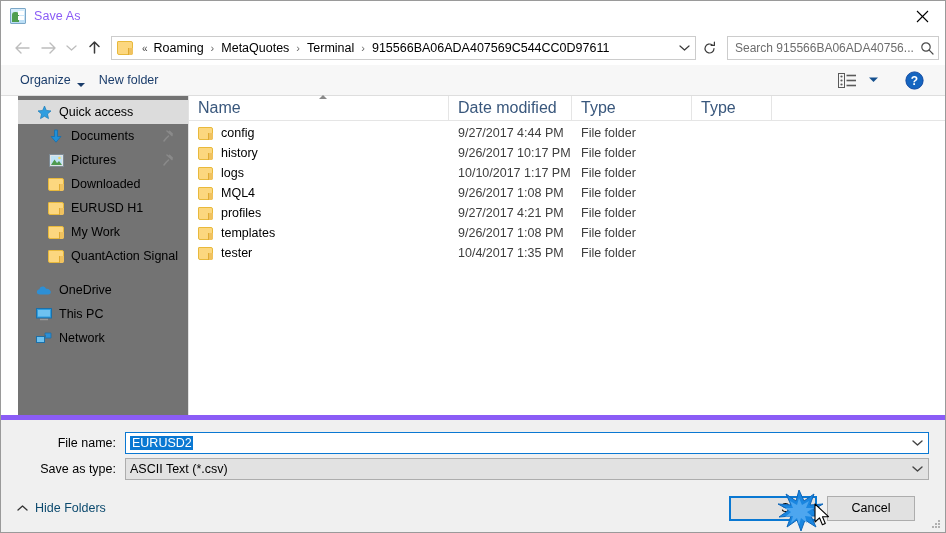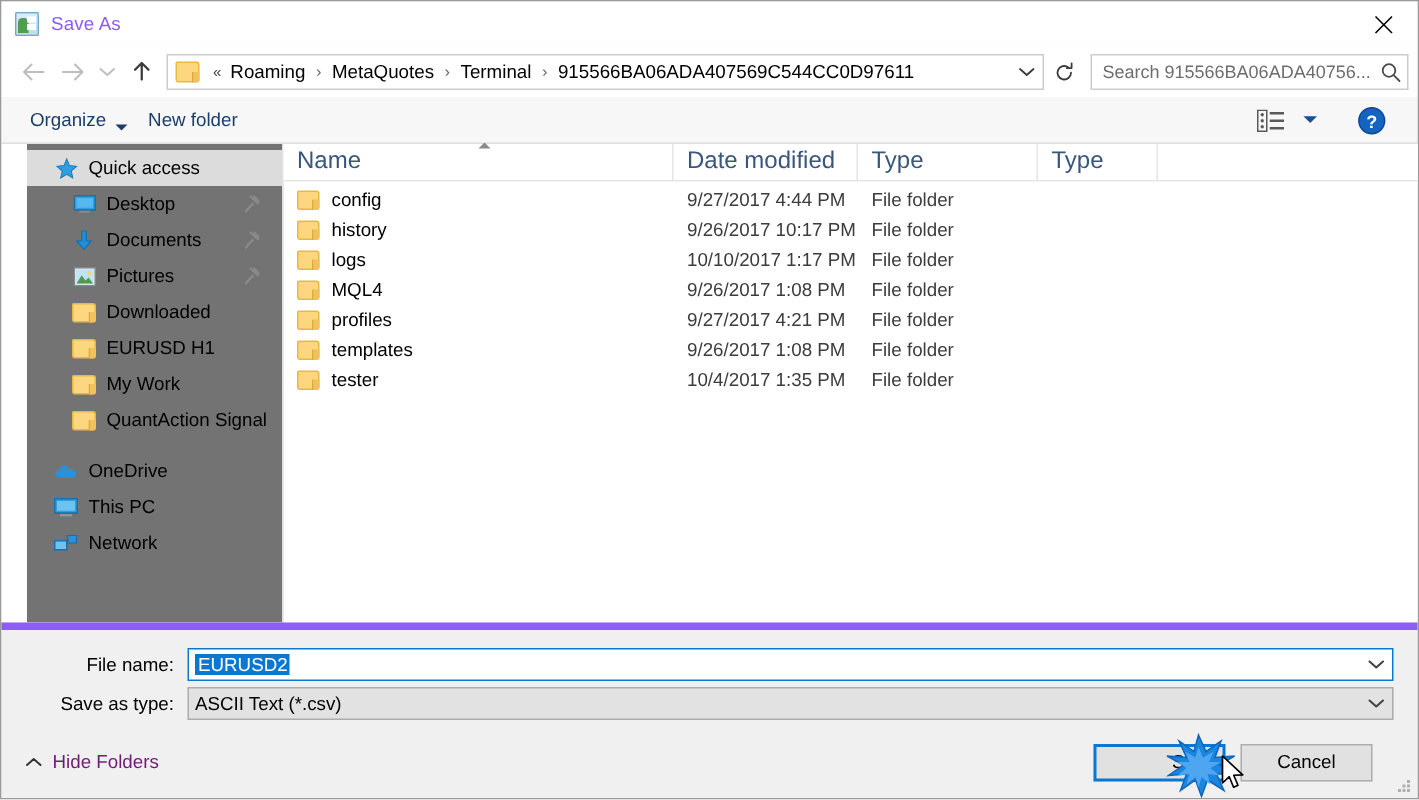--- a/index.html
+++ b/index.html
@@ -395,21 +395,21 @@
     display: flex;
     align-items: center;
     padding: 0 16px;
     position: relative;
   }
   #hide-folders {
     display: flex;
     align-items: center;
     gap: 7px;
     font-size: 12.5px;
-    color: #701a75;
+    color: #0c4a6e;
     cursor: default;
   }
   #btns {
     margin-left: auto;
     display: flex;
     gap: 10px;
     padding-right: 14px;
     position: relative;
   }
   .dlgbtn {
@@ -568,35 +568,20 @@
 
       <div class="side-item selected">
         <span class="side-icon">
           <svg width="15" height="15" viewBox="0 0 15 15">
             <path d="M7.5 1 L9.3 5.4 L14 5.9 L10.5 9 L11.5 13.6 L7.5 11.2 L3.5 13.6 L4.5 9 L1 5.9 L5.7 5.4 Z" fill="#2f9ee0" stroke="#1a7bb8" stroke-width="0.7"></path>
           </svg>
         </span>
         <span class="side-label">Quick access</span>
       </div>
 
-      <div class="side-item indent">
-        <span class="side-icon">
-          <svg width="15" height="14" viewBox="0 0 15 14">
-            <rect x="0.5" y="1.5" width="14" height="9.5" fill="#2f9ee0" stroke="#1c6fa8" stroke-width="1"></rect>
-            <rect x="2" y="3" width="11" height="6.5" fill="#56b8ef"></rect>
-            <rect x="4" y="11.5" width="7" height="1.3" fill="#8c8c8c"></rect>
-          </svg>
-        </span>
-        <span class="side-label">Desktop</span>
-        <span class="pin">
-          <svg width="11" height="12" viewBox="0 0 11 12">
-              <path d="M4 1 L9 5.5 M6.5 1.2 L9.3 4 M2 9.5 L5.5 6 M1 11 L3.2 8.2" stroke="#8a8a8a" stroke-width="1.5" fill="none" stroke-linecap="round"></path>
-            </svg>
-        </span>
-      </div>
 
       <div class="side-item indent">
         <span class="side-icon">
           <svg width="14" height="15" viewBox="0 0 14 15">
             <path d="M5.5 1 H8.5 V7.5 H12 L7 13.2 L2 7.5 H5.5 Z" fill="#1f8fd8" stroke="#1670ad" stroke-width="0.8" stroke-linejoin="round"></path>
           </svg>
         </span>
         <span class="side-label">Documents</span>
         <span class="pin">
           <svg width="11" height="12" viewBox="0 0 11 12">

